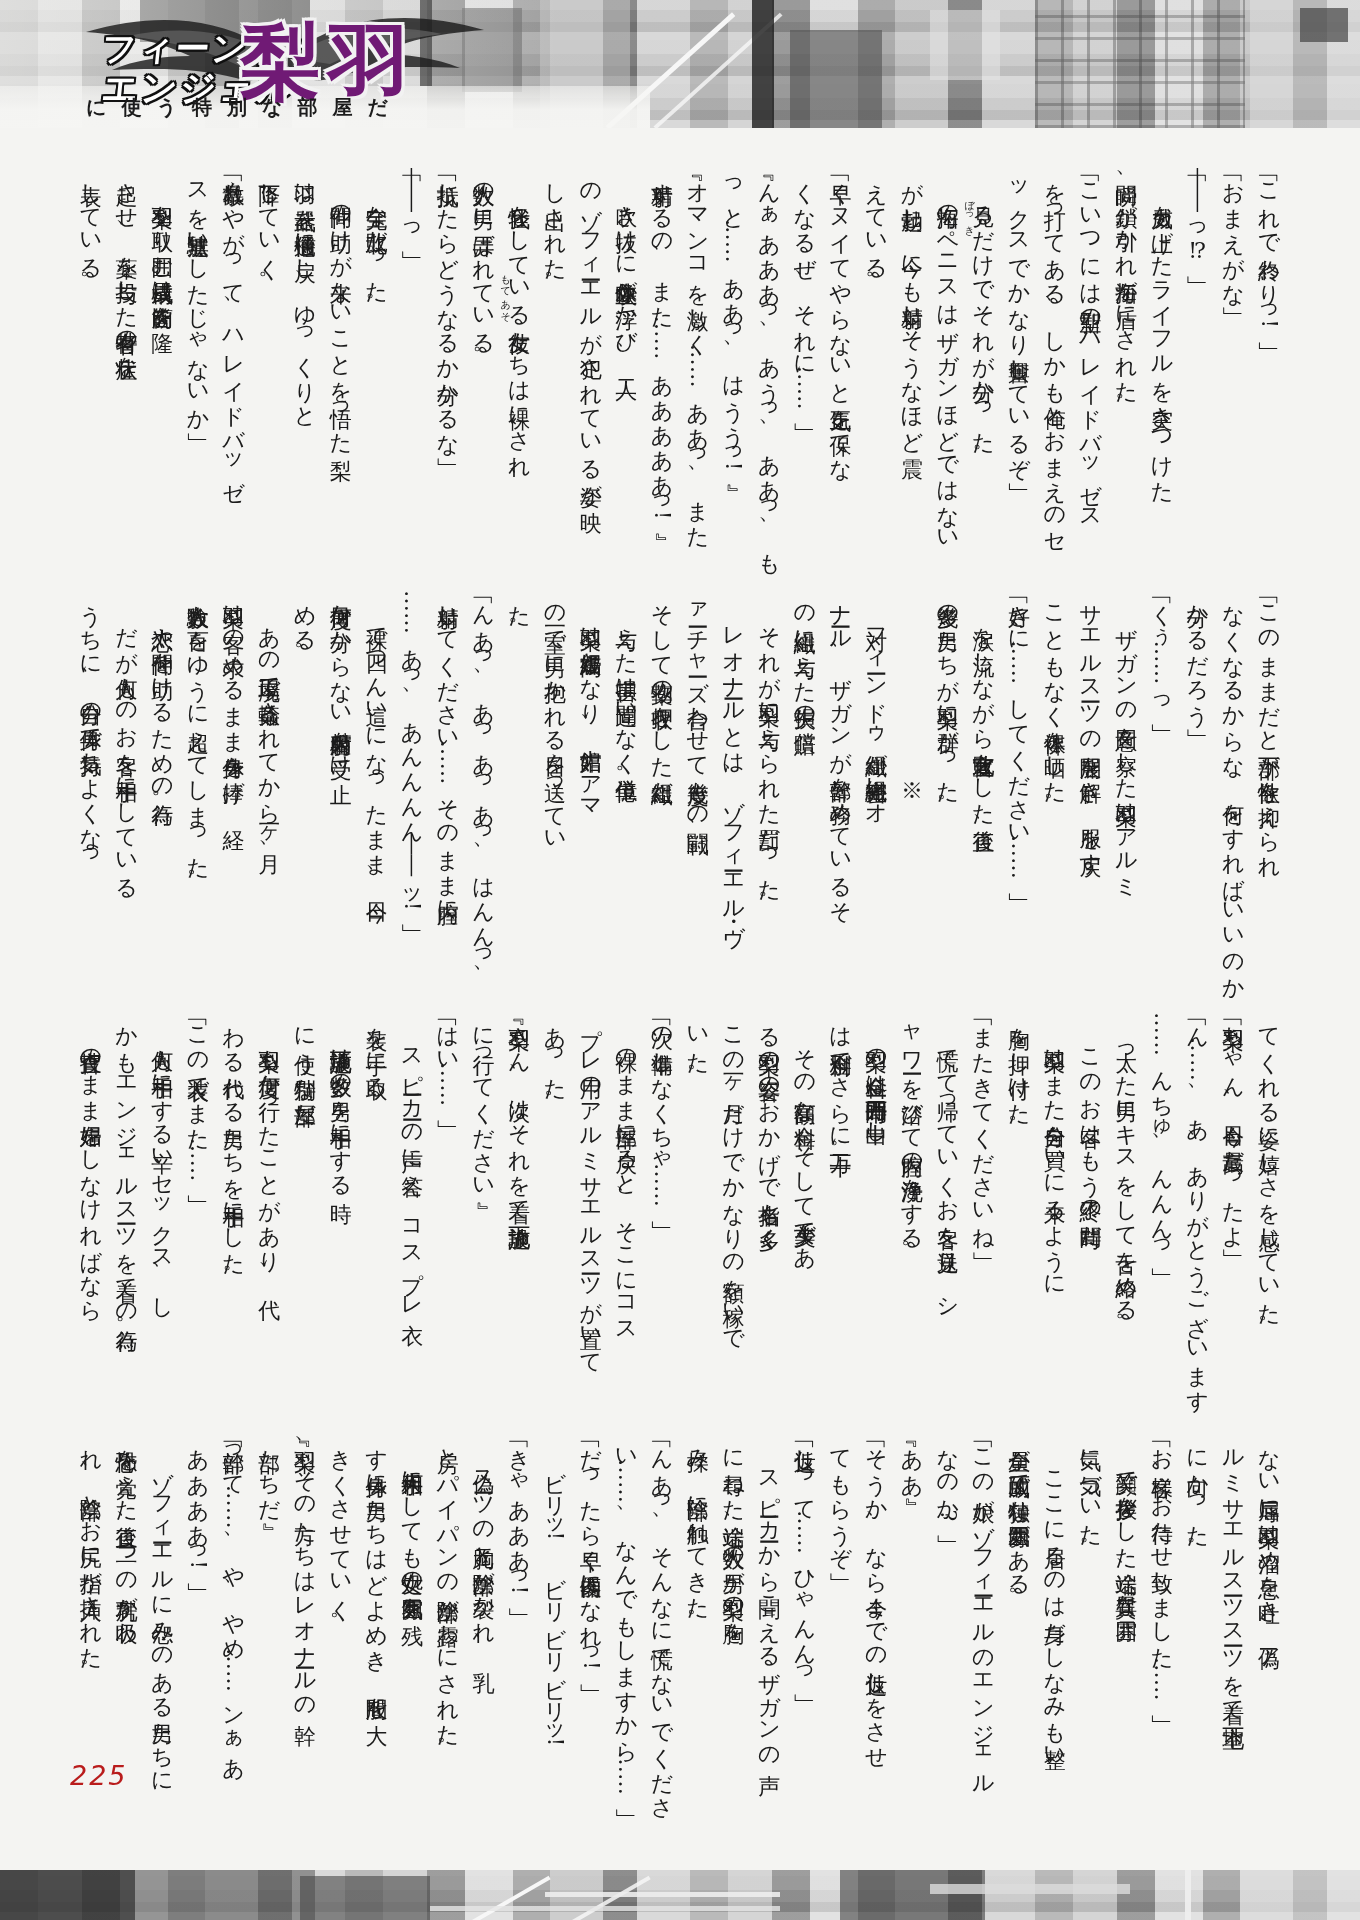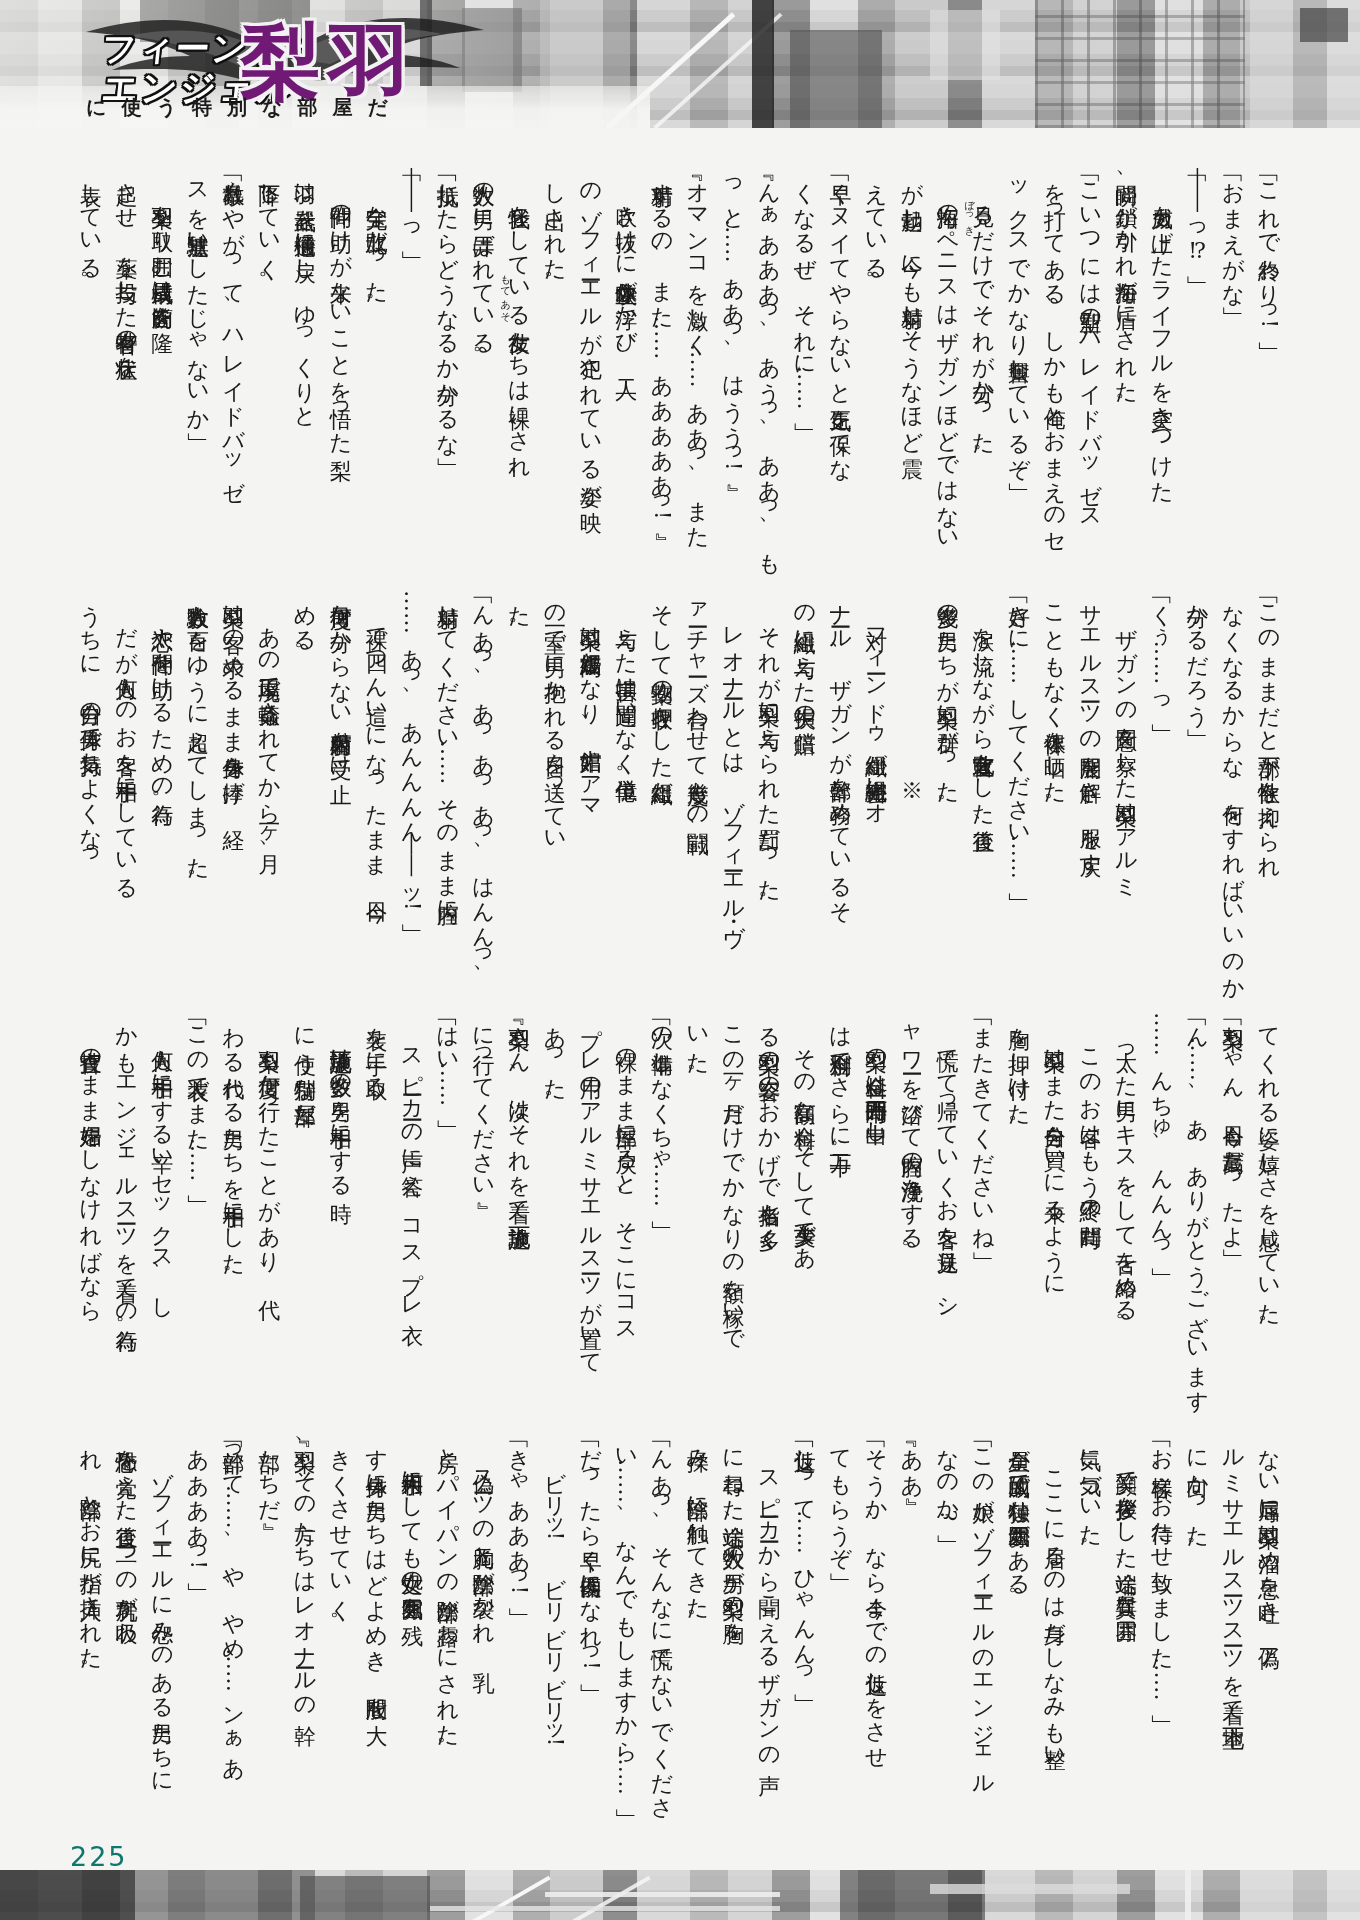--- a/index.html
+++ b/index.html
@@ -67,23 +67,23 @@
   .band3{top:1012px;}
   .band4{top:1434px;}
   .furigana{
     position:absolute;writing-mode:vertical-rl;-webkit-writing-mode:vertical-rl;
     font-size:10px;color:#222;letter-spacing:1px;white-space:pre;
   }
   .furi-1{left:962px;top:194px;}
   .furi-2{left:498px;top:268px;}
   
   .page-number{
-    position:absolute;left:70px;top:1841px;
+    position:absolute;left:70px;top:1760px;
     font-family:"DejaVu Sans","Liberation Sans",sans-serif;
-    font-size:27px;color:#0f766e;letter-spacing:2px;
+    font-size:27px;color:#b91c1c;letter-spacing:2px;font-style:italic;
   }
 </style>
 </head>
 <body>
 
 <div class="collage collage-top">
   <div class="gb" style="left:140px;top:0;width:170px;height:42px;background:#3a3a3a;opacity:.8;"></div>
   <div class="gb" style="left:205px;top:0;width:34px;height:128px;background:#2e2e2e;opacity:.55;"></div>
   <div class="gb" style="left:420px;top:0;width:12px;height:86px;background:#1f1f1f;opacity:.75;"></div>
   <div class="gb" style="left:462px;top:8px;width:60px;height:84px;background:#6a6a6a;opacity:.6;"></div>

